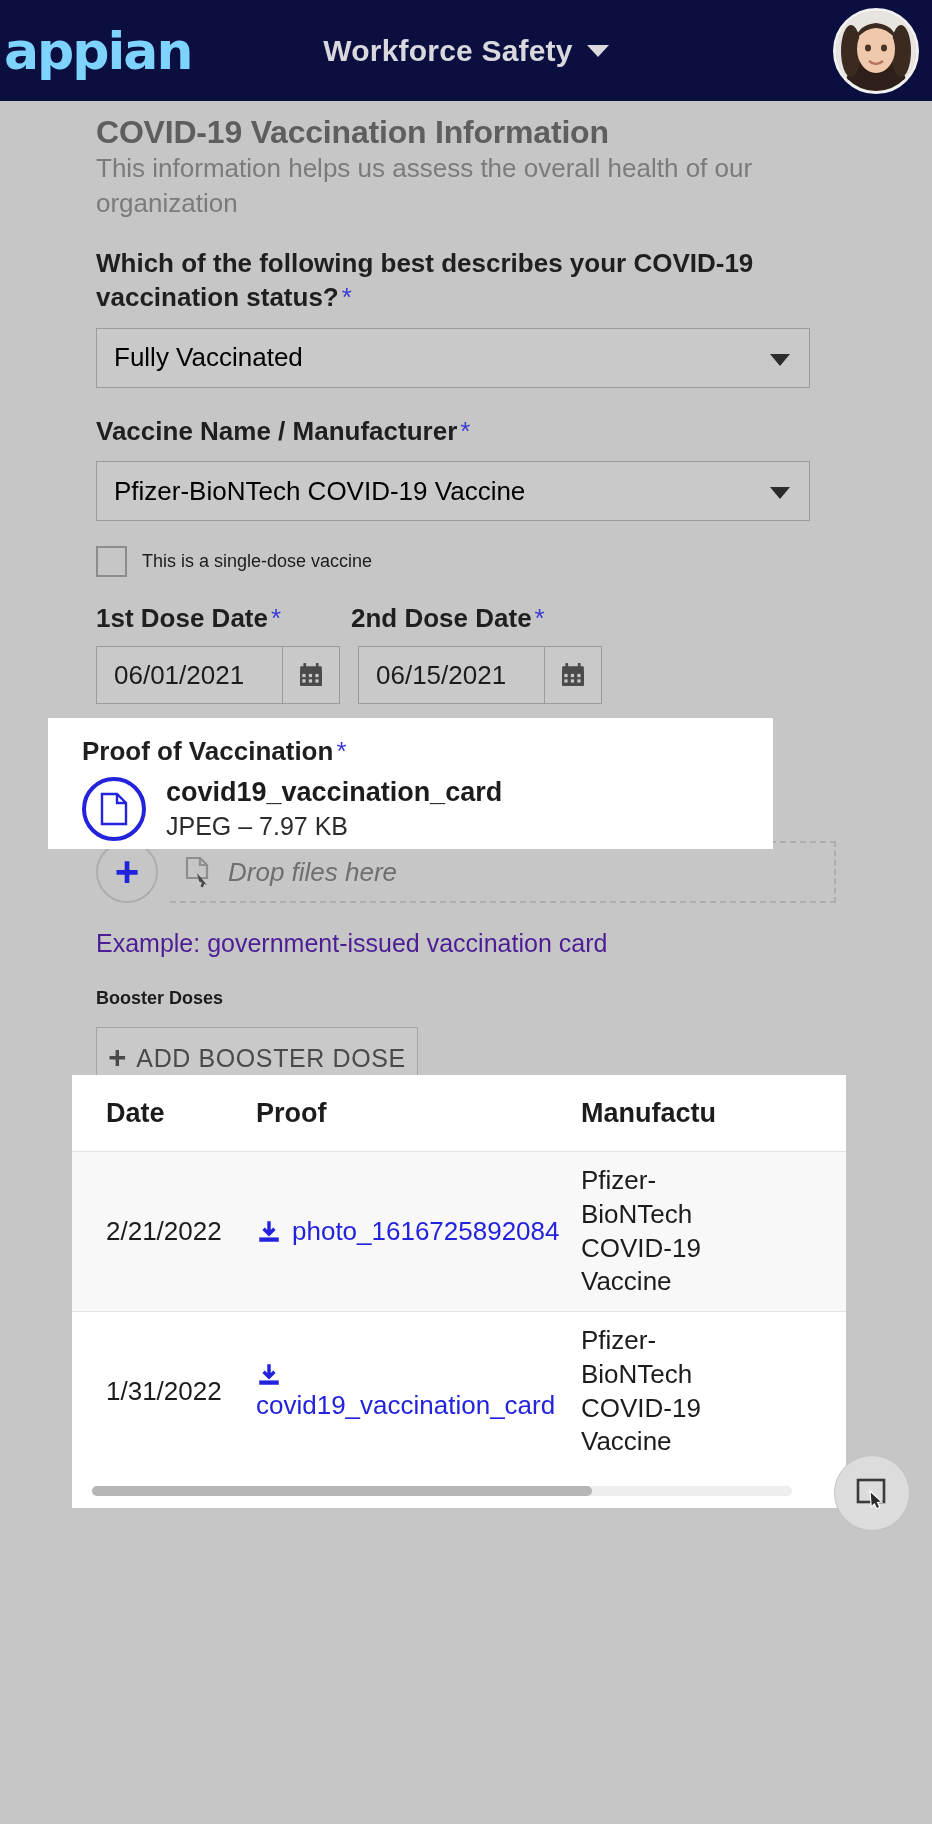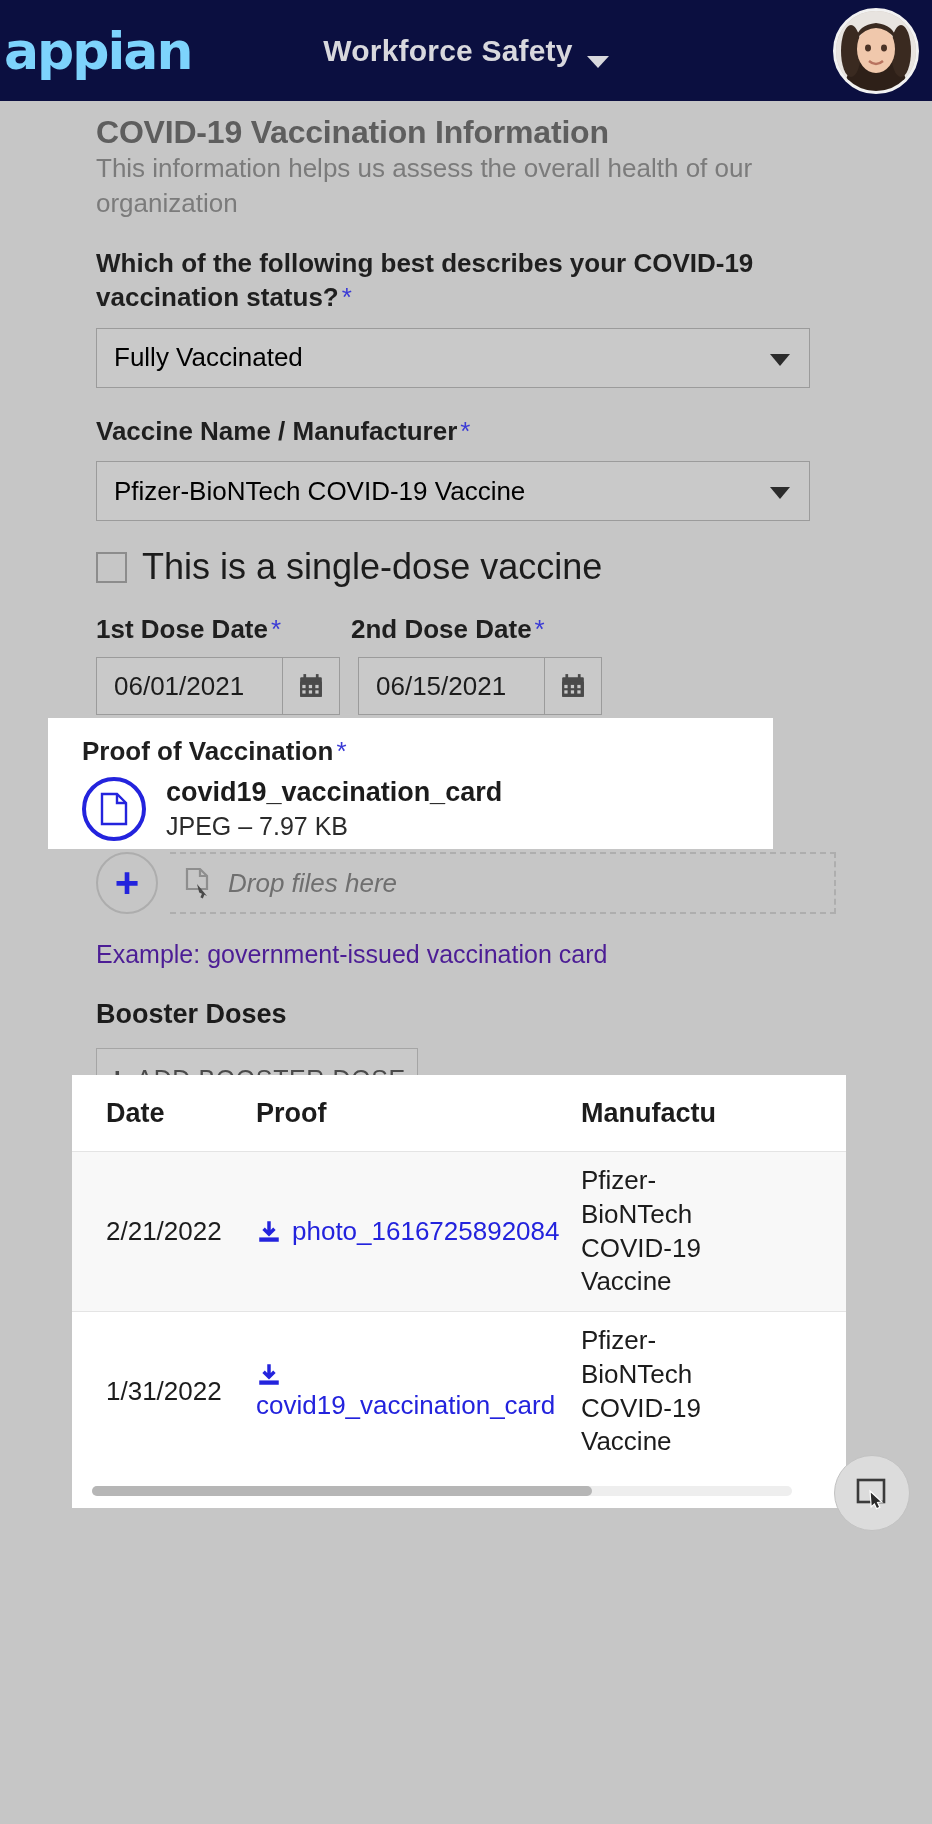--- a/index.html
+++ b/index.html
@@ -22,21 +22,21 @@
     margin-left: 4px;
     color: #7dd3fc;
     font-size: 52px;
     font-weight: 700;
     letter-spacing: -2px;
     line-height: 1;
     font-family: "DejaVu Sans", sans-serif;
   }
   .header-center {
     position: absolute; left: 0; right: 0;
-    display: flex; justify-content: center; align-items: flex-end;
+    display: flex; justify-content: center; align-items: center;
     gap: 14px; pointer-events: none;
   }
   .site-title {
     color: #d8d8dd;
     font-size: 30px;
     font-weight: 700;
     letter-spacing: 0.2px;
     pointer-events: auto;
   }
   .caret-down {
@@ -87,21 +87,21 @@
     border-left: 10px solid transparent;
     border-right: 10px solid transparent;
     border-top: 12px solid #2b2b2b;
   }
 
   .checkrow { display: flex; align-items: center; margin-top: 25px; gap: 15px; }
   .checkbox {
     width: 31px; height: 31px;
     border: 2px solid #8c8c8c; background: #c6c6c6;
   }
-  .checkrow span { font-size: 36px; color: #1c1c1c; text-align: center; }
+  .checkrow span { font-size: 18px; color: #1c1c1c; text-align: center; }
 
   .dates-labels { display: flex; margin-top: 26px; }
   .dates-labels .dl {
     font-size: 26px; font-weight: 700; color: #1f1f1f;
   }
   .dl1 { width: 255px; }
 
   .dates-row { display: flex; margin-top: 12px; gap: 18px; }
   .datefield {
     display: flex; height: 58px;
@@ -149,21 +149,21 @@
   }
   .drop-area {
     flex: 1; height: 62px; border: 2px dashed #aeaeae;
     border-left: none;
     display: flex; align-items: center; gap: 14px; padding-left: 14px;
   }
   .drop-text { font-size: 26px; font-style: italic; color: #6f6f6f; }
 
   .example-text { font-size: 25px; color: #4c1d95; margin-top: 26px; }
 
-  .section-head { font-size: 27px; font-weight: 700; color: #1c1c1c; margin-top: 30px; }
+  .section-head { font-size: 18px; font-weight: 700; color: #1c1c1c; margin-top: 30px; }
 
   .add-btn {
     margin-top: 18px; width: 322px; height: 63px;
     border: 1px solid #a5a5a5; background: #c9c9c9;
     display: flex; align-items: center; justify-content: center;
     gap: 10px;
   }
   .add-btn .bplus { font-size: 31px; font-weight: 700; color: #4a4a4a; line-height: 0.8; }
   .add-btn .blabel { font-size: 25px; color: #4a4a4a; letter-spacing: 0.6px; }
 

